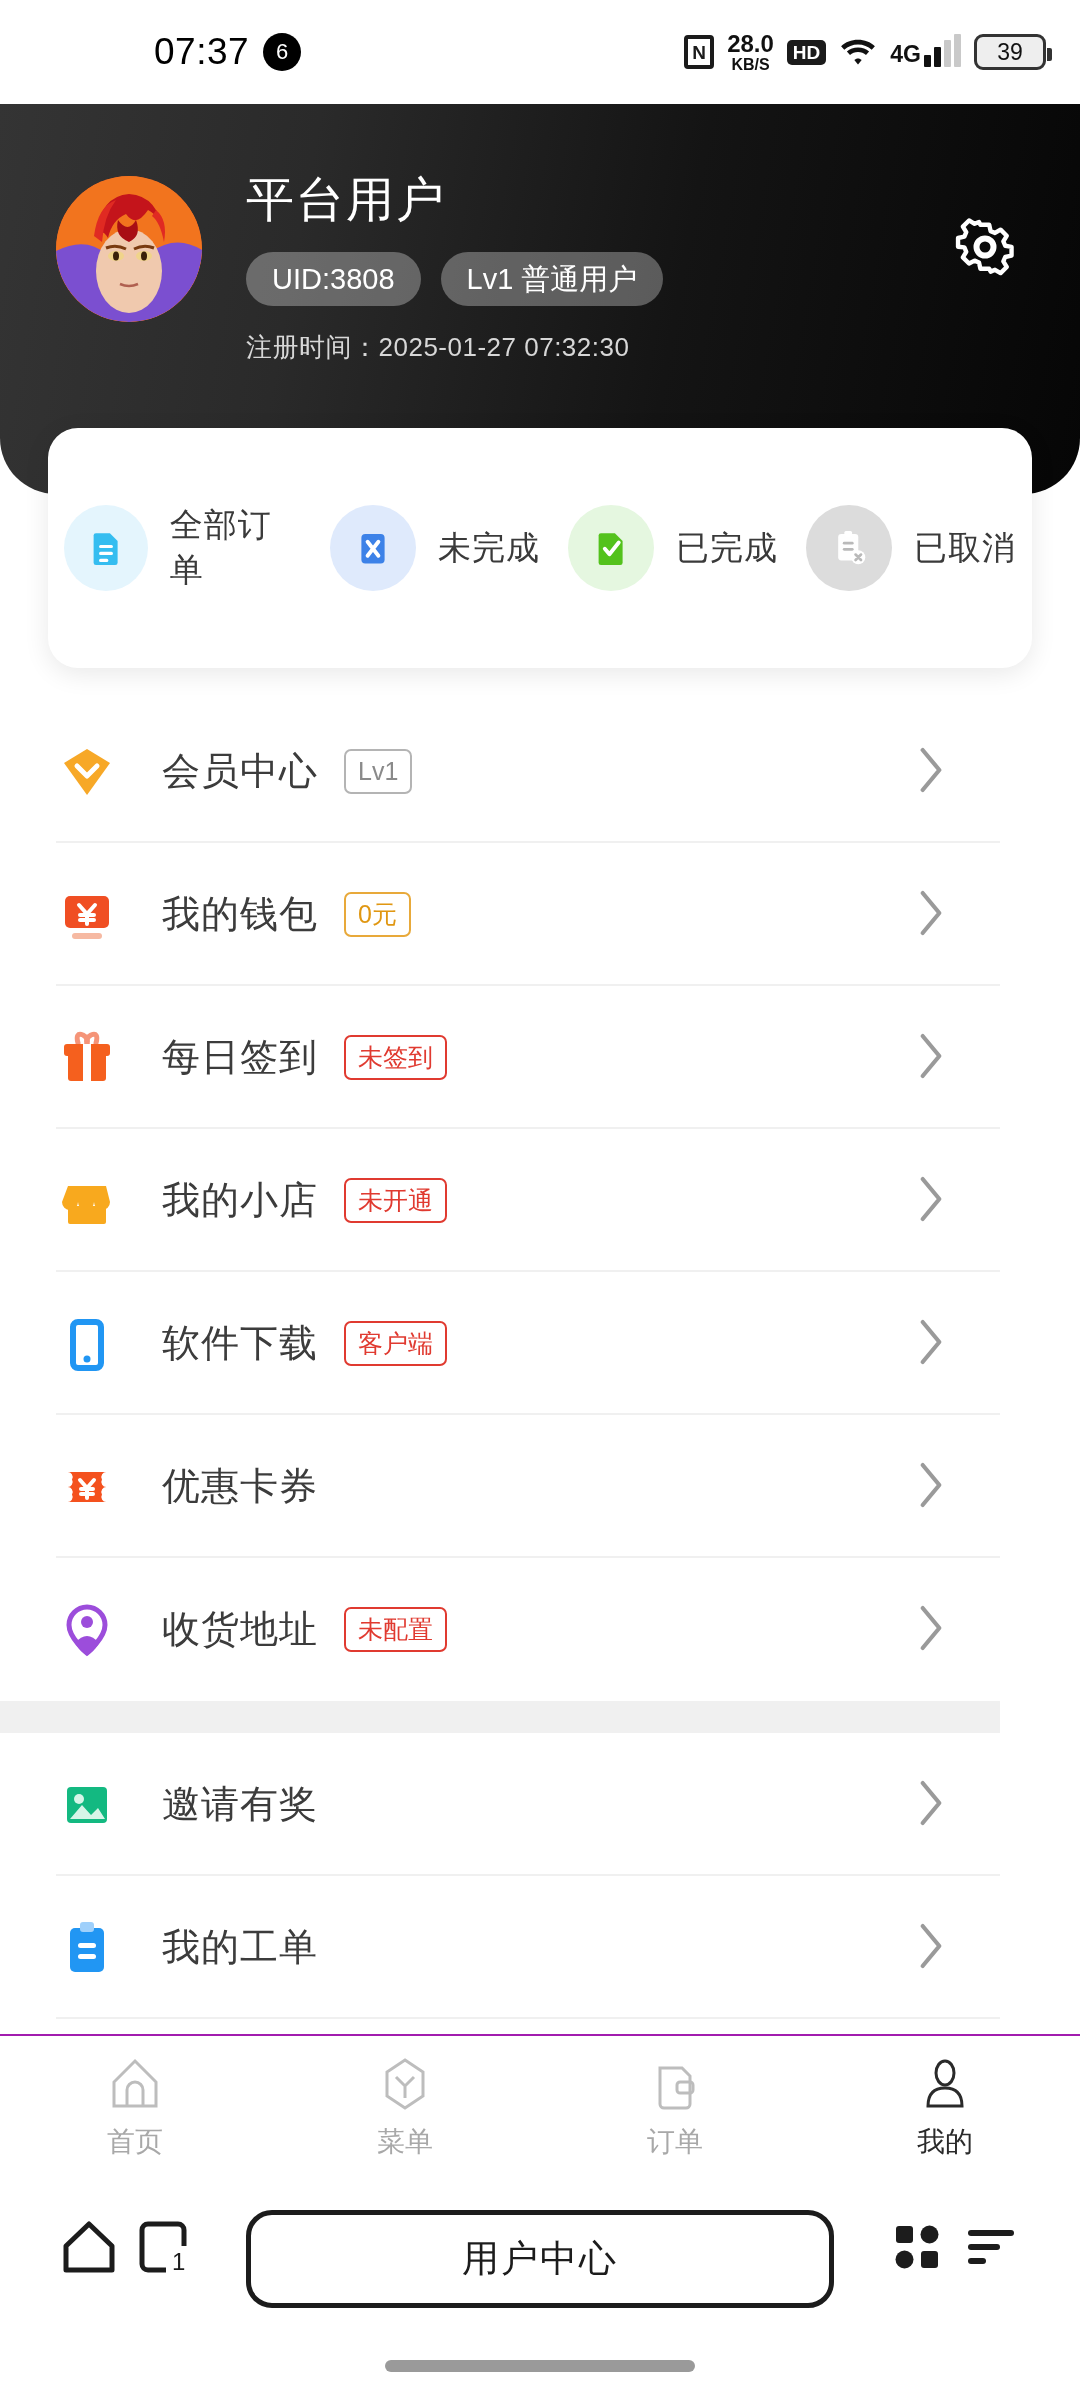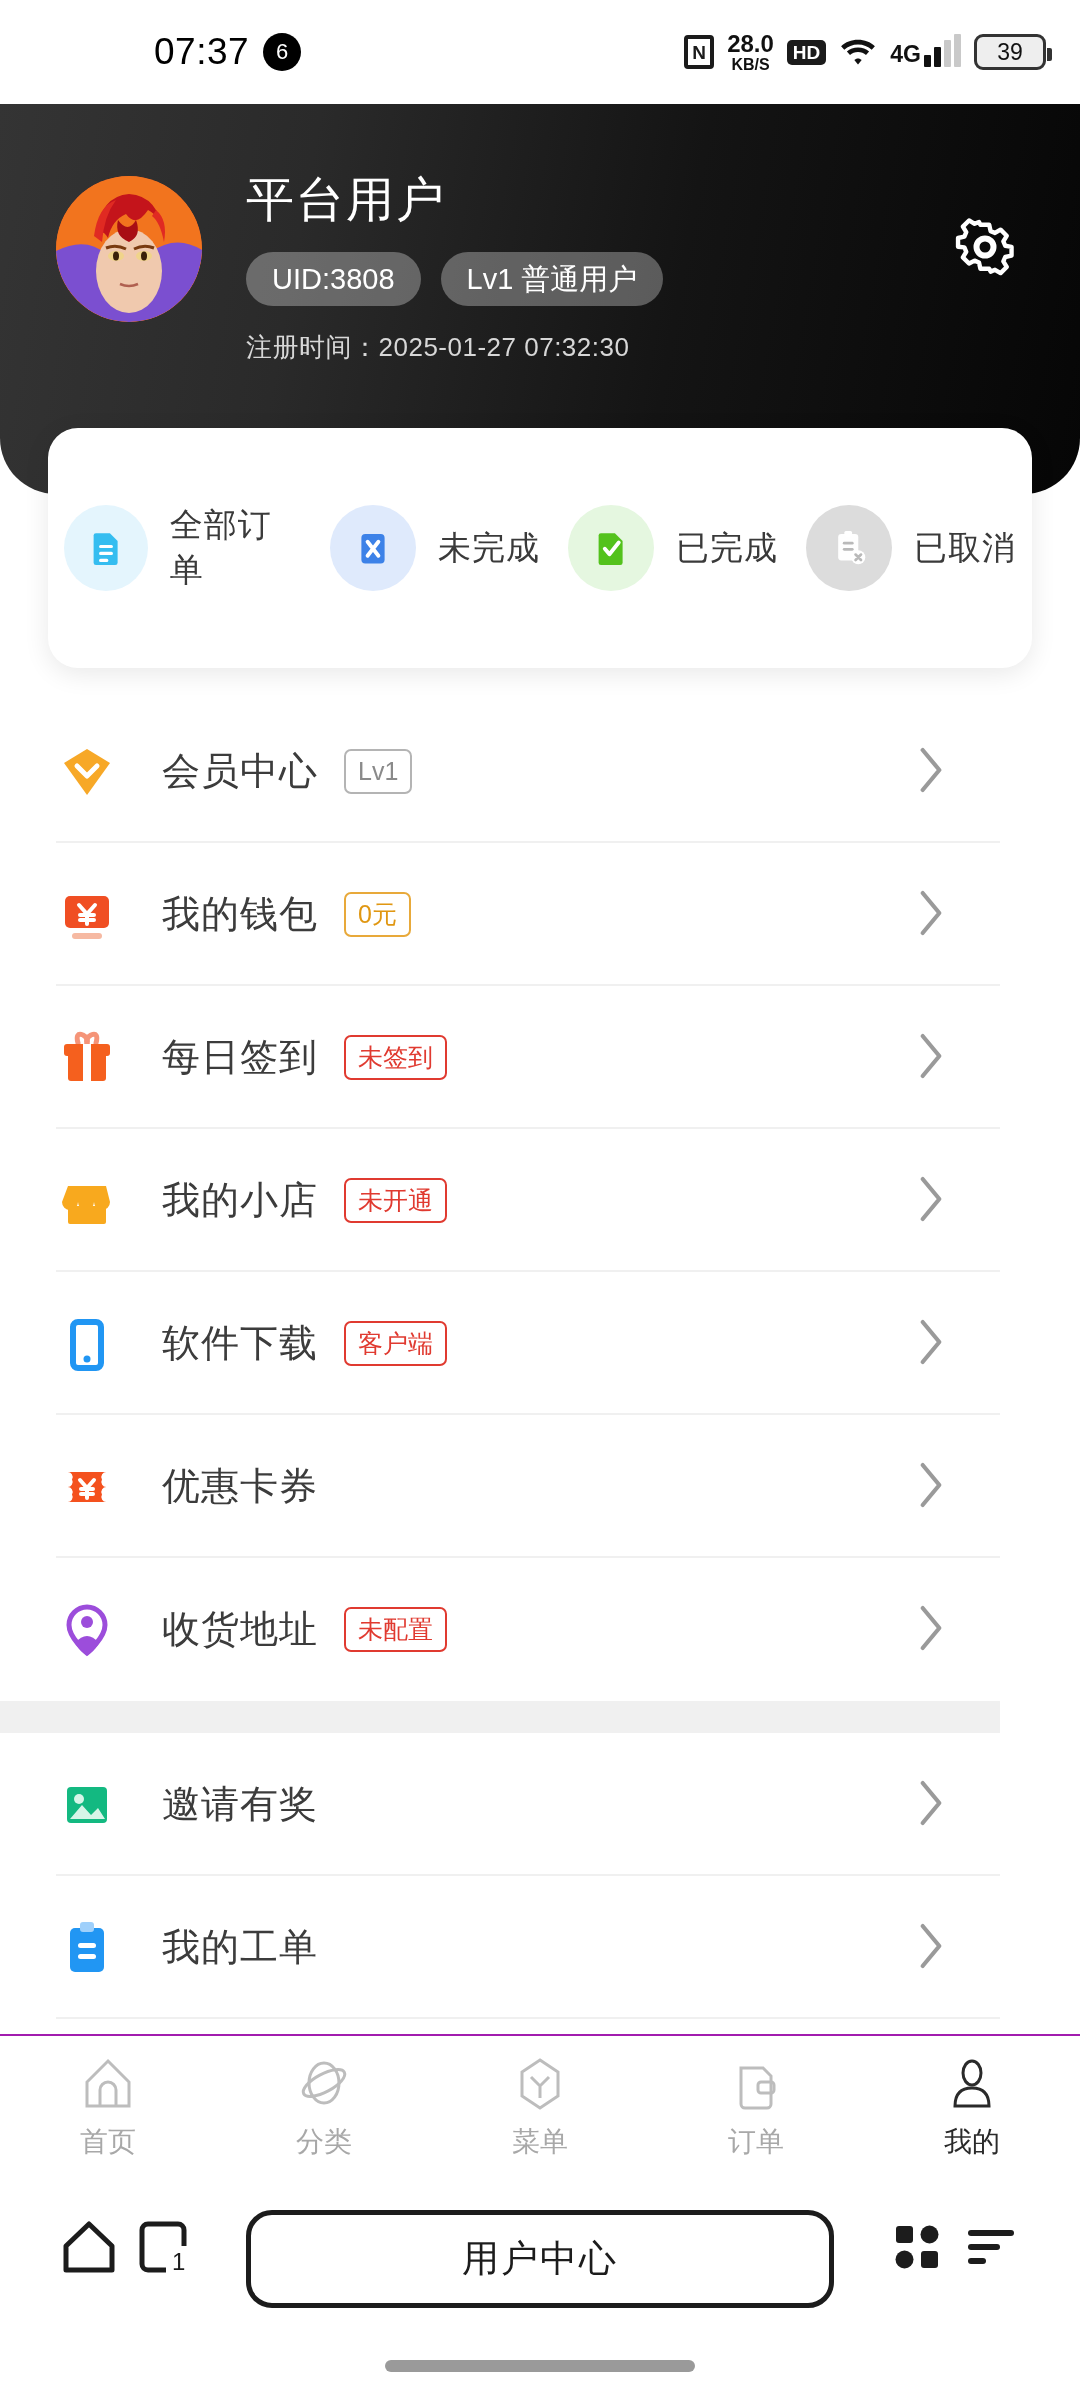--- a/index.html
+++ b/index.html
@@ -409,29 +409,20 @@
         <svg viewBox="0 0 56 56" width="56" height="56">
           <path d="M28 5 L49 26 L49 50 L7 50 L7 26 Z" fill="none" stroke="#bdbdbd" stroke-width="3"></path>
           <path d="M20 50 L20 34 a8 8 0 0116 0 L36 50" fill="none" stroke="#bdbdbd" stroke-width="3"></path>
         </svg>
       </div>
       <div class="tab-lb">首页</div>
     </div>
     <div class="tab">
       <div class="tab-ic">
         <svg viewBox="0 0 56 56" width="56" height="56">
-          <ellipse cx="28" cy="27" rx="15" ry="20" fill="none" stroke="#bdbdbd" stroke-width="3"></ellipse>
-          <ellipse cx="28" cy="27" rx="23" ry="9" fill="none" stroke="#bdbdbd" stroke-width="3" transform="rotate(-28 28 27)"></ellipse>
-        </svg>
-      </div>
-      <div class="tab-lb">分类</div>
-    </div>
-    <div class="tab">
-      <div class="tab-ic">
-        <svg viewBox="0 0 56 56" width="56" height="56">
           <path d="M28 4 L46 16 L46 40 L28 52 L10 40 L10 16 Z" fill="none" stroke="#bdbdbd" stroke-width="3"></path>
           <path d="M19 21 L28 30 L37 21 M28 30 L28 42" fill="none" stroke="#bdbdbd" stroke-width="3"></path>
         </svg>
       </div>
       <div class="tab-lb">菜单</div>
     </div>
     <div class="tab">
       <div class="tab-ic">
         <svg viewBox="0 0 56 56" width="56" height="56">
           <path d="M13 12 h22 l8 8 v28 a4 4 0 01-4 4 H17 a4 4 0 01-4-4 z" fill="none" stroke="#bdbdbd" stroke-width="3"></path>

